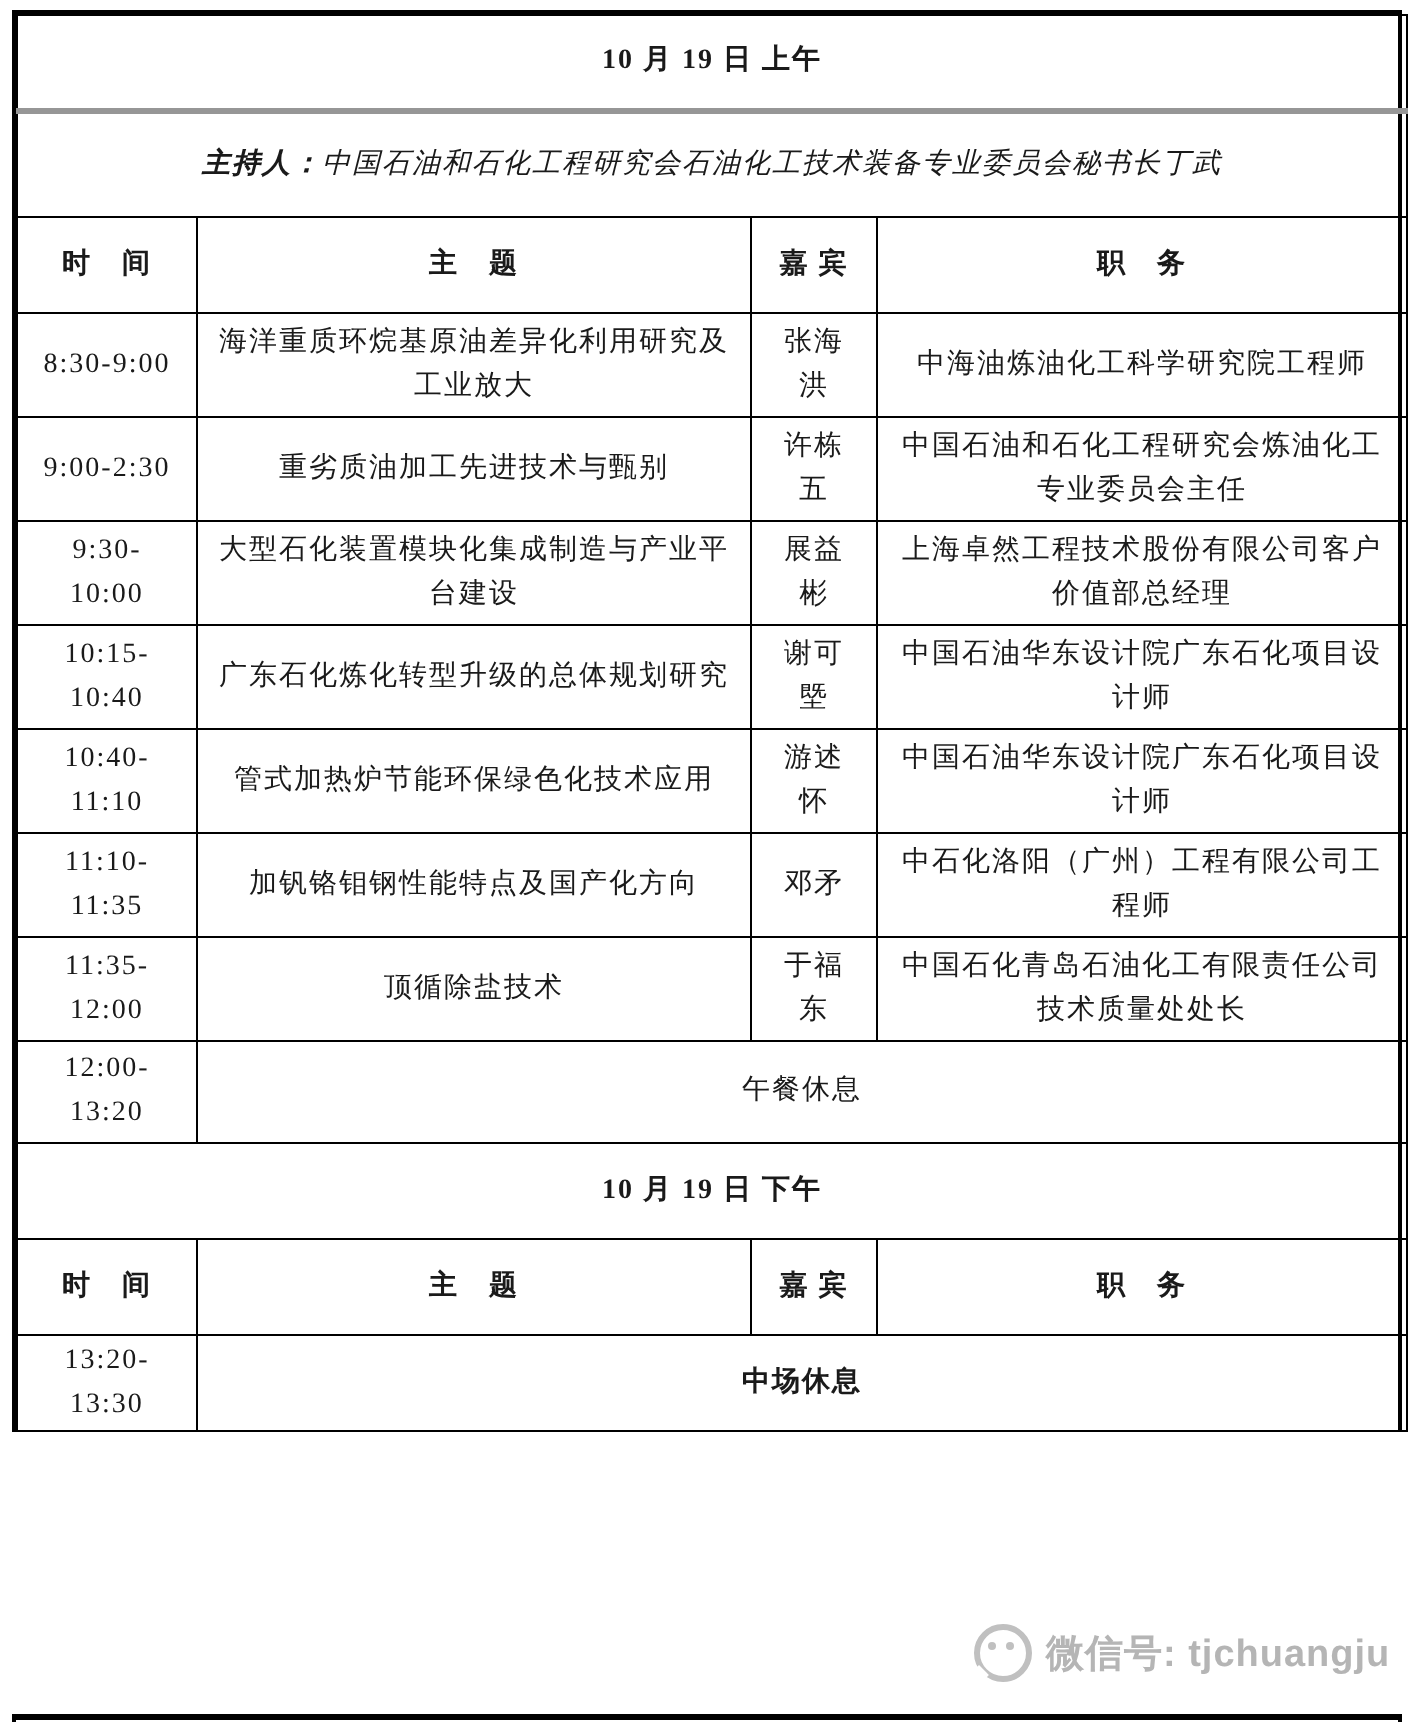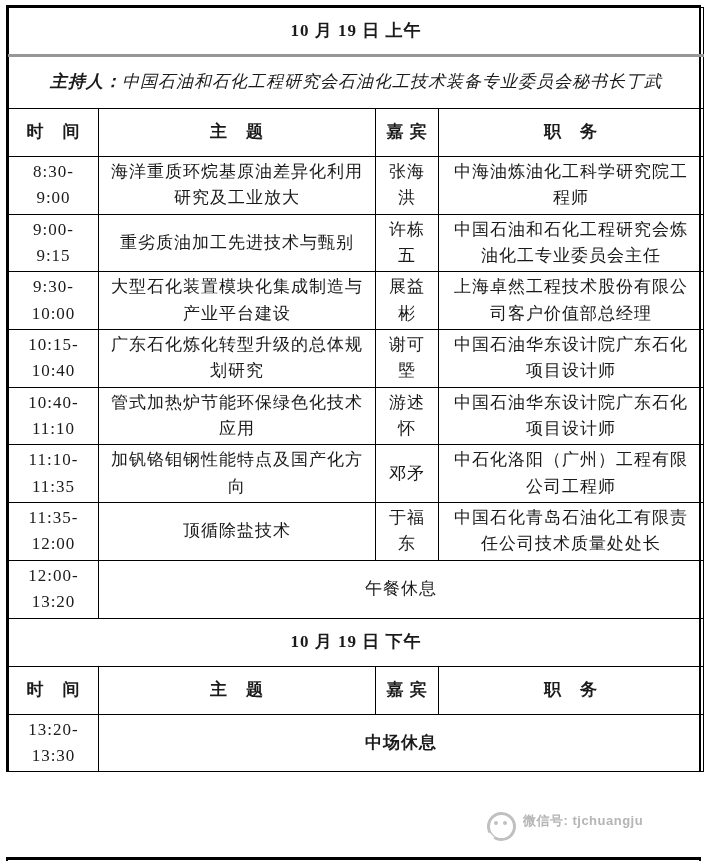--- a/index.html
+++ b/index.html
@@ -10,21 +10,21 @@
   }
   .frame{
     position:absolute;left:6px;top:5px;width:695px;
     border:2px solid #000;border-bottom:none;
     box-sizing:border-box;background:#fff;
   }
   table.sched{border-collapse:collapse;width:100%;table-layout:fixed;}
   table.sched td{
     border:1px solid #000;
     text-align:center;vertical-align:middle;
-    font-size:17px;letter-spacing:1px;
+    font-size:14px;letter-spacing:1px;
     padding:2px 10px;box-sizing:border-box;
     line-height:1.55;
   }
   col.c-time{width:90px;}
   col.c-topic{width:277px;}
   col.c-guest{width:63px;}
   col.c-duty{width:265px;}
   td.time{font-size:13px;letter-spacing:0;padding:2px 2px;}
   td.section-title{font-weight:bold;font-size:15px;letter-spacing:1px;height:48px;}
   td.section-title.gray-rule{border-bottom:3px solid #969696;}
@@ -33,23 +33,23 @@
   td.col-head{font-weight:bold;font-size:14px;height:48px;}
   tr.data-row td{height:52px;}
   tr.break-row td{height:51px;}
   td.bold-cell{font-weight:bold;}
   tr.last-row td{height:44px;}
   .thick-line{position:absolute;left:6px;top:857px;width:695px;height:3px;background:#000;}
   .partial-row{position:absolute;left:6px;top:860px;width:695px;height:1px;
     border-left:2px solid #000;border-right:2px solid #000;box-sizing:border-box;}
   
   .watermark{
-    position:absolute;left:487px;top:812px;display:flex;align-items:flex-start;gap:7px;
+    position:absolute;left:487px;top:812px;display:flex;align-items:center;gap:7px;
     color:#b5b5b5;font-family:"Liberation Sans","DejaVu Sans",sans-serif;
-    font-size:13px;font-weight:bold;letter-spacing:0.5px;
+    font-size:19px;font-weight:bold;letter-spacing:0.5px;
   }
   .wm-icon{
     width:23px;height:23px;border-radius:50%;
     border:3px solid #c0c0c0;position:relative;display:inline-block;
   }
   .wm-icon::before{
     content:"";position:absolute;left:4px;top:6px;width:4px;height:4px;
     border-radius:50%;background:#c0c0c0;box-shadow:9px 0 0 #c0c0c0;
   }
   .wm-icon::after{
@@ -85,21 +85,21 @@
         <td class="col-head">职　务</td>
       </tr>
 
       <tr class="data-row">
         <td class="time">8:30-9:00</td>
         <td>海洋重质环烷基原油差异化利用研究及工业放大</td>
         <td>张海洪</td>
         <td>中海油炼油化工科学研究院工程师</td>
       </tr>
       <tr class="data-row">
-        <td class="time">9:00-9:15</td>
+        <td class="time">9:00-2:30</td>
         <td>重劣质油加工先进技术与甄别</td>
         <td>许栋五</td>
         <td>中国石油和石化工程研究会炼油化工专业委员会主任</td>
       </tr>
       <tr class="data-row">
         <td class="time">9:30-10:00</td>
         <td>大型石化装置模块化集成制造与产业平台建设</td>
         <td>展益彬</td>
         <td>上海卓然工程技术股份有限公司客户价值部总经理</td>
       </tr>

